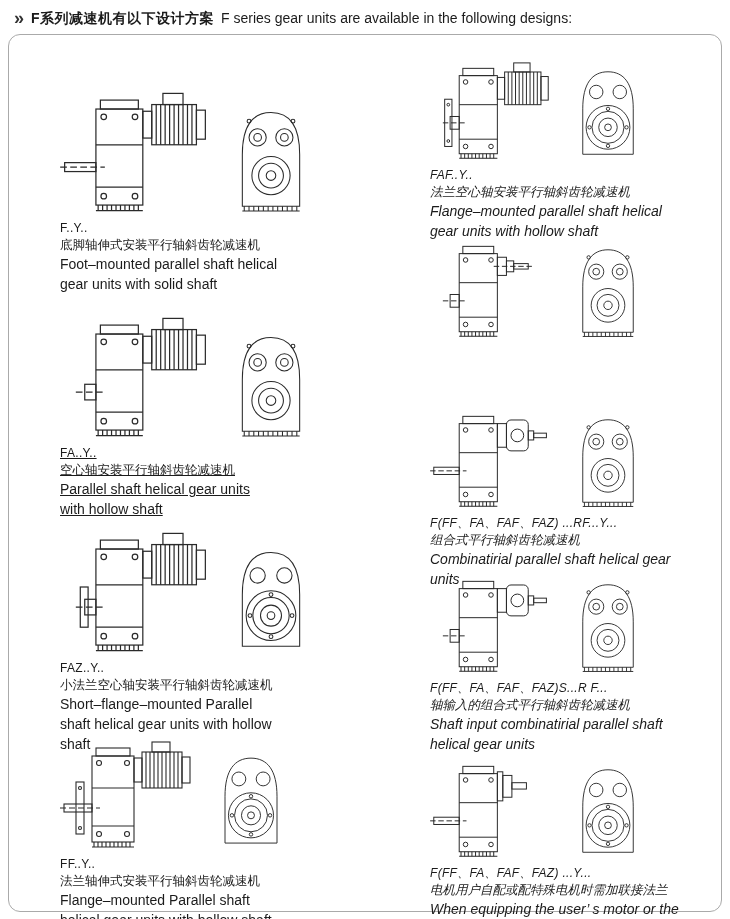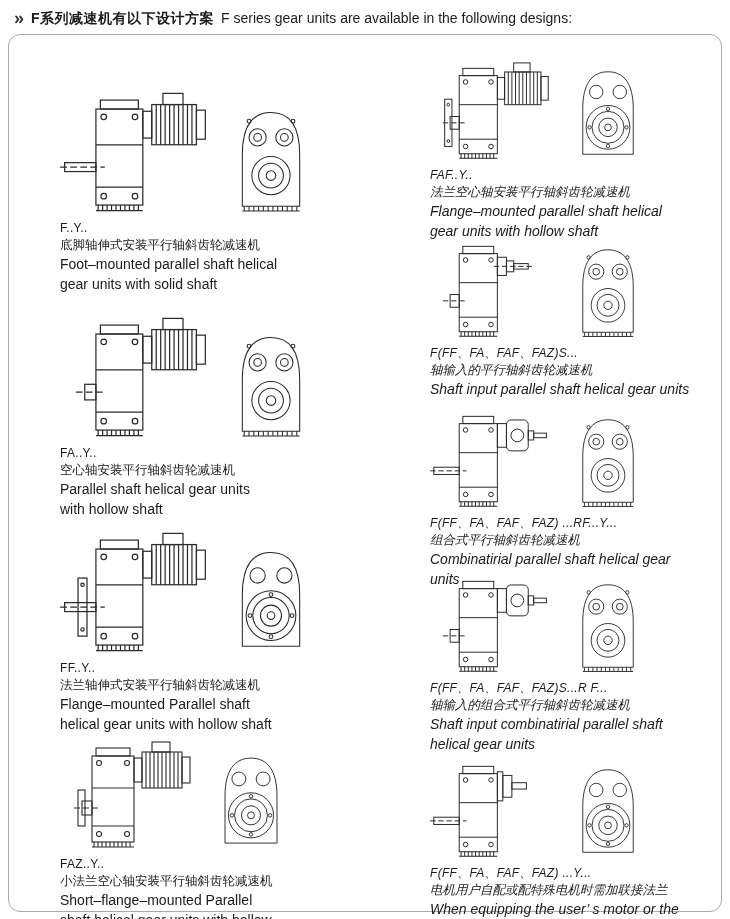--- a/index.html
+++ b/index.html
@@ -42,21 +42,21 @@
 
   .caption { margin-top:6px; line-height:1.42; }
   .col-left  .caption { max-width:218px; }
   .col-right .caption { max-width:262px; }
   .caption .code { font-size:12px; letter-spacing:0.3px; }
   .caption .zh   { font-size:12.5px; }
   .caption .en   { font-size:14px; }
 
   
   .col-left  .item:nth-child(1) { height:225px; }
-  .col-left  .item:nth-child(2) { height:215px; }
+  .col-left  .item:nth-child(2) { height:215px;text-decoration:underline; }
   .col-left  .item:nth-child(3) { height:210px; }
   .col-left  .item:nth-child(4) { height:178px; }
   .col-left  .item:nth-child(4) .side-lg  { width:134px; height:120px; }
   .col-left  .item:nth-child(4) .front-lg { width:78px;  height:104px; }
   .col-right .item:nth-child(1) { height:178px; }
   .col-right .item:nth-child(2) { height:170px; }
   .col-right .item:nth-child(3) { height:165px; }
   .col-right .item:nth-child(4) { height:185px; }
   .col-right .item:nth-child(5) { height:158px; }
 </style>
@@ -248,49 +248,49 @@
     <div class="caption">
       <div class="code">FA..Y..</div>
       <div class="zh">空心轴安装平行轴斜齿轮减速机</div>
       <div class="en">Parallel shaft helical gear units with hollow shaft</div>
     </div>
   </div>
 
   <div class="item">
     <div class="views">
       <svg class="tech side-lg">
+          <use href="#side-faz"></use>
+        </svg>
+      <svg class="tech front-lg">
+          <use href="#front-flange"></use>
+        </svg>
+    </div>
+    <div class="caption">
+      <div class="code">FAZ..Y..</div>
+      <div class="zh">小法兰空心轴安装平行轴斜齿轮减速机</div>
+      <div class="en">Short–flange–mounted Parallel shaft helical gear units with hollow shaft</div>
+    </div>
+  </div>
+
+  <div class="item">
+    <div class="views">
+      <svg class="tech side-lg">
           <use href="#side-ff"></use>
         </svg>
       <svg class="tech front-lg">
           <use href="#front-flange"></use>
         </svg>
     </div>
     <div class="caption">
       <div class="code">FF..Y..</div>
       <div class="zh">法兰轴伸式安装平行轴斜齿轮减速机</div>
       <div class="en">Flange–mounted Parallel shaft helical gear units with hollow shaft</div>
     </div>
   </div>
 
-  <div class="item">
-    <div class="views">
-      <svg class="tech side-lg">
-          <use href="#side-faz"></use>
-        </svg>
-      <svg class="tech front-lg">
-          <use href="#front-flange"></use>
-        </svg>
-    </div>
-    <div class="caption">
-      <div class="code">FAZ..Y..</div>
-      <div class="zh">小法兰空心轴安装平行轴斜齿轮减速机</div>
-      <div class="en">Short–flange–mounted Parallel shaft helical gear units with hollow shaft</div>
-    </div>
-  </div>
-
 </div>
 
 <div class="col col-right">
 
   <div class="item">
     <div class="views">
       <svg class="tech side-sm">
           <use href="#side-faf"></use>
         </svg>
       <svg class="tech front-sm">
@@ -306,25 +306,20 @@
 
   <div class="item">
     <div class="views">
       <svg class="tech side-sm">
           <use href="#side-s"></use>
         </svg>
       <svg class="tech front-sm">
           <use href="#front"></use>
         </svg>
     </div>
-    <div class="caption">
-      <div class="code">F(FF、FA、FAF、FAZ)S...</div>
-      <div class="zh">轴输入的平行轴斜齿轮减速机</div>
-      <div class="en">Shaft input parallel shaft helical gear units</div>
-    </div>
   </div>
 
   <div class="item">
     <div class="views">
       <svg class="tech side-sm">
           <use href="#side-rf"></use>
         </svg>
       <svg class="tech front-sm">
           <use href="#front"></use>
         </svg>

